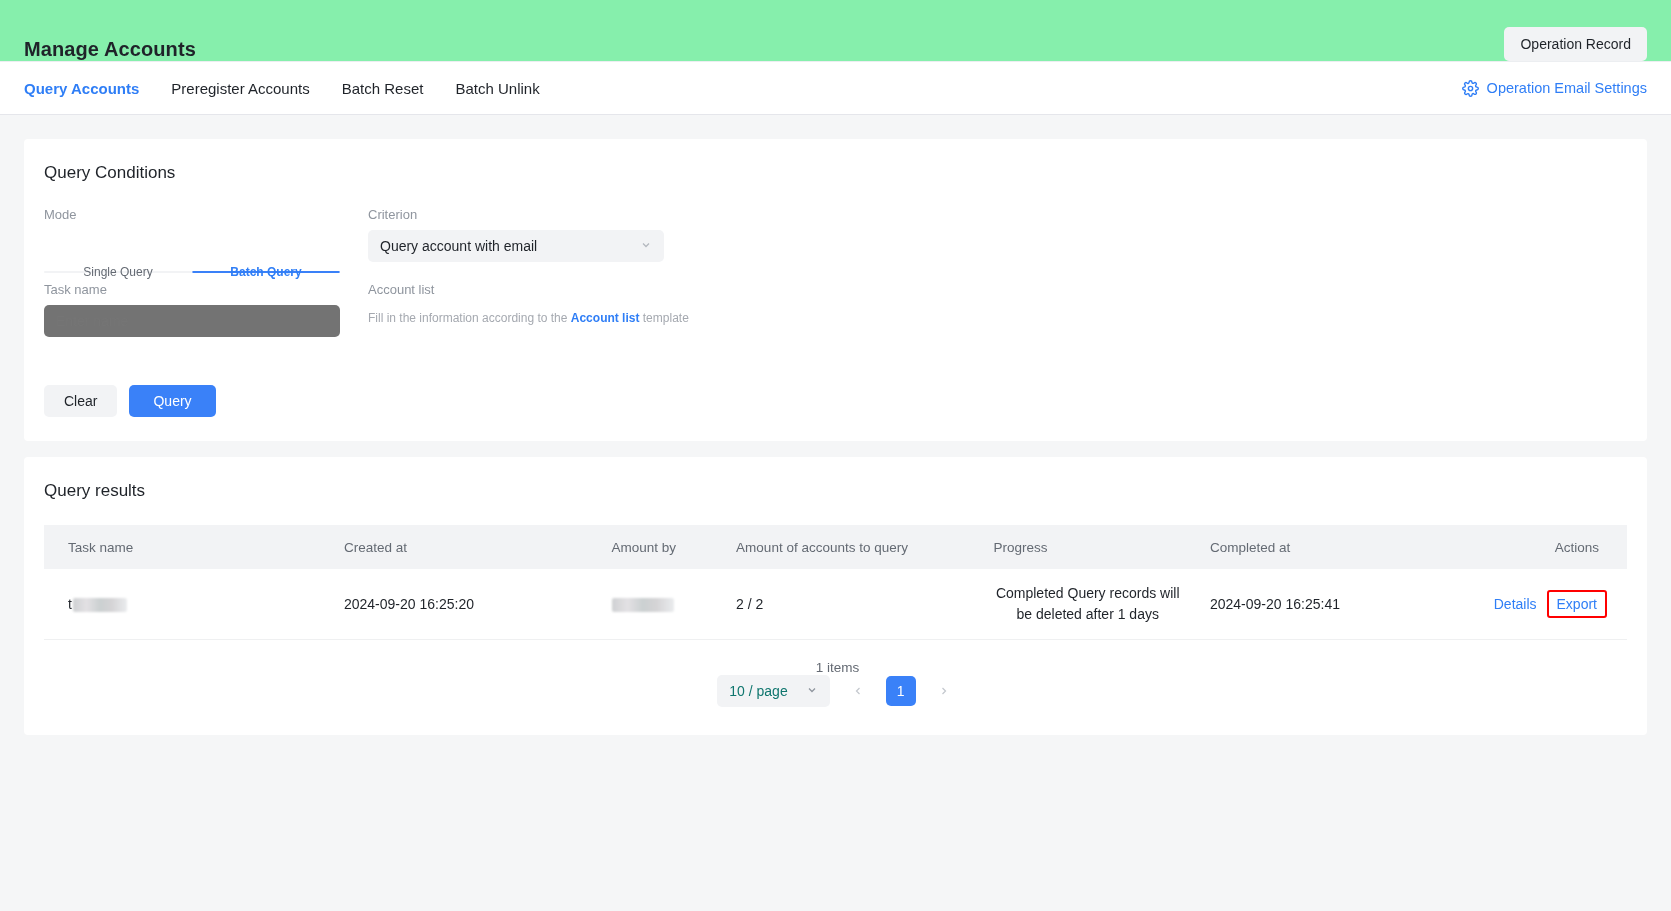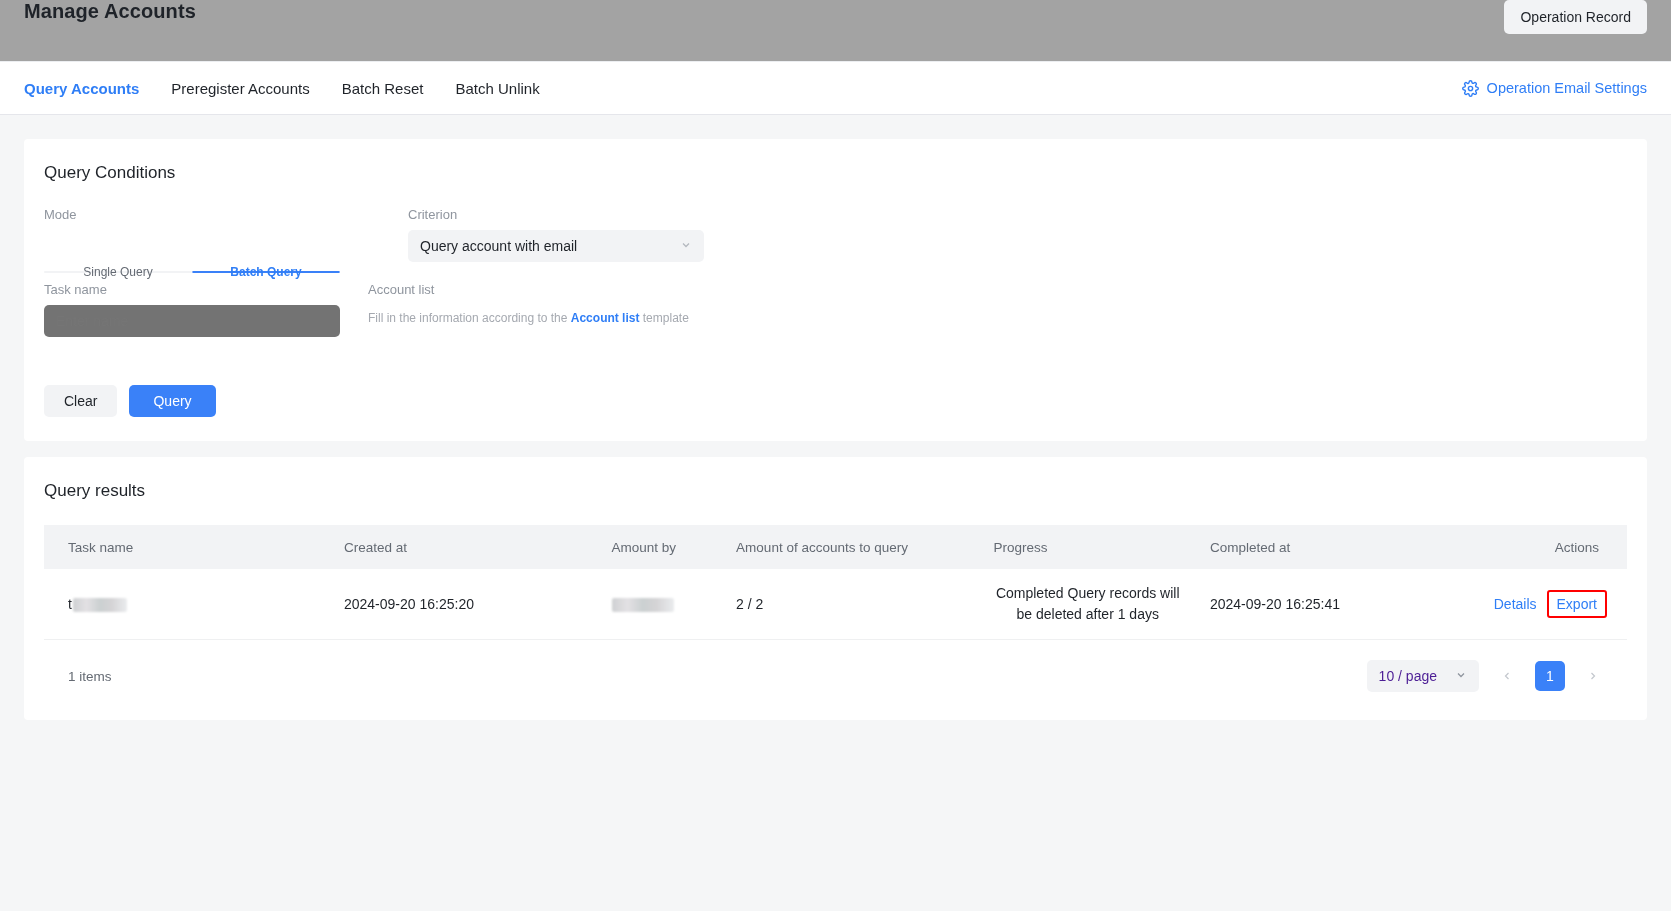--- a/index.html
+++ b/index.html
@@ -8,23 +8,23 @@
     height: 911px;
     background: #f5f6f7;
     font-family: "Liberation Sans", sans-serif;
     color: #1f2329;
     overflow: hidden;
   }
 
   
   .page-header {
     height: 62px;
-    background: #a3a3a3;
-    display: flex;
-    align-items: flex-start;
+    background: #86efac;
+    display: flex;
+    align-items: flex-end;
     justify-content: space-between;
     padding: 0 24px;
     border-bottom: 1px solid #eceef1;
   }
   .page-title {
     font-size: 20px;
     font-weight: bold;
     color: #1f2329;
     letter-spacing: .1px;
   }
@@ -87,21 +87,21 @@
     margin-bottom: 24px;
     padding-left: 0;
   }
 
   
   .form-row { display: flex; }
   .form-row.second { margin-top: 20px; }
   .field { display: flex; flex-direction: column; }
   .field-mode { width: 324px; }
   .field-env { width: 324px; }
-  .field-criterion { width: 324px; margin-left: 40px; }
+  .field-criterion { width: 324px; }
   .field-task { width: 324px; }
   .field-account { width: 324px; }
   .field-label {
     font-size: 13px;
     color: #8f959e;
     margin-bottom: 8px;
   }
 
   .segmented {
     display: flex;
@@ -267,35 +267,36 @@
     padding: 4px 8px;
     display: inline-flex;
     align-items: center;
   }
   .link-export { color: #2f7ef6; font-size: 14px; cursor: pointer; }
 
   
   .pagination-bar {
     display: flex;
     align-items: center;
-    justify-content: space-between;
+    justify-content: flex-start;
     padding: 20px 20px 4px 24px;
+    flex-direction: column;
   }
   .items-count { font-size: 13.5px; color: #646a73; }
   .pager { display: flex; align-items: center; gap: 14px; }
   .page-size {
     background: #f2f3f5;
     border-radius: 5px;
     height: 32px;
     display: flex;
     align-items: center;
     gap: 10px;
     padding: 0 12px;
     font-size: 14px;
-    color: #4c1d95;
+    color: #0f766e;
     cursor: pointer;
   }
   .pg-arrow {
     width: 28px;
     height: 28px;
     display: flex;
     align-items: center;
     justify-content: center;
     color: #c4c8ce;
     font-size: 15px;

